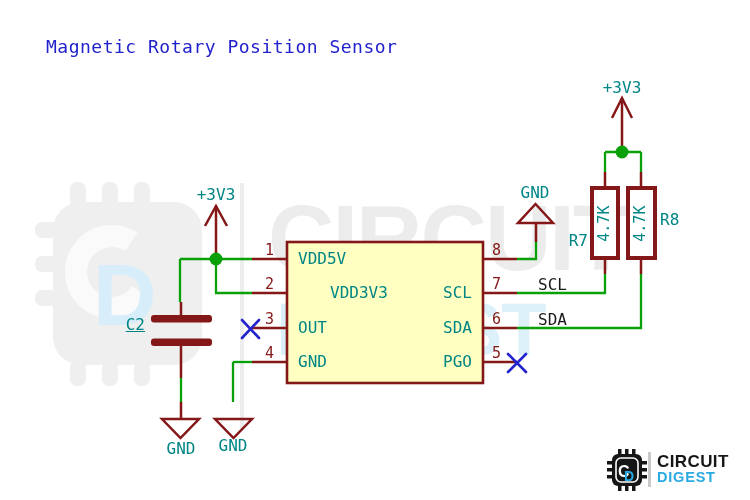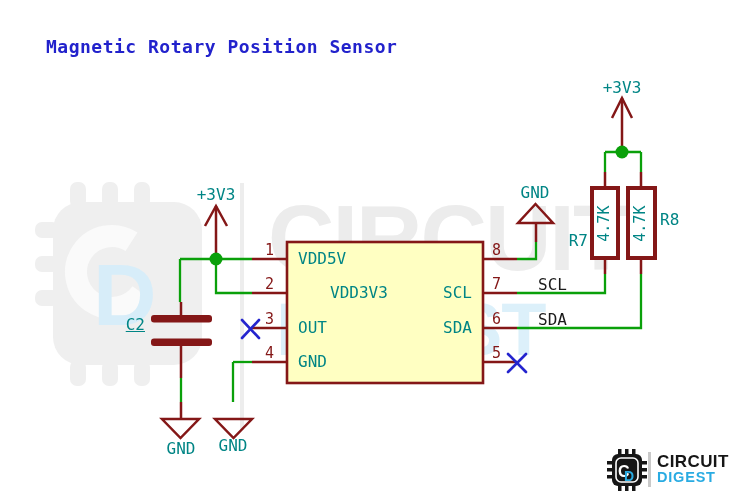--- a/index.html
+++ b/index.html
@@ -24,21 +24,21 @@
   
   .wire{stroke:var(--wire_green);stroke-width:2.3;fill:none;stroke-linecap:butt;}
   .pin{stroke:var(--component_red);stroke-width:2.5;fill:none;stroke-linecap:butt;}
   .sym{stroke:var(--component_red);stroke-width:2.5;fill:none;stroke-linejoin:miter;}
   .symthick{stroke:var(--component_red);stroke-width:4;fill:#ffffff;}
   .icbody{stroke:var(--component_red);stroke-width:2.6;fill:var(--ic_fill);}
   .plate{fill:var(--component_red);}
   .junction{fill:var(--wire_green);}
   .nc{stroke:var(--noconnect_blue);stroke-width:2.6;fill:none;stroke-linecap:round;}
   
-  .title-text{left:46px;top:37px;font-size:18px;font-weight:bold;letter-spacing:0.5px;color:var(--title_blue);}
+  .title-text{left:46px;top:37px;font-size:18px;font-weight:normal;letter-spacing:0.5px;color:var(--title_blue);}
   .ic-ref{left:287px;top:197px;width:196px;font-size:17px;}
   .ic-val{left:287px;top:214px;width:196px;font-size:17px;}
   .pinname{font-size:16px;}
   .pinnum{font-size:15px;color:var(--component_red);}
   .netlbl{font-size:16px;}
   .rot90{transform:rotate(-90deg);transform-origin:center center;}
   
   .logo-top{position:absolute;left:657px;top:452px;font-family:"Liberation Sans",sans-serif;
             font-weight:bold;font-size:17px;letter-spacing:0.4px;color:var(--logo_black);}
   .logo-bottom{position:absolute;left:657px;top:469px;font-family:"Liberation Sans",sans-serif;
@@ -152,20 +152,21 @@
     <div class="lbl title-text">Magnetic Rotary Position Sensor</div>
 
 
     <div class="lbl teal pinname" style="left:298px;top:250px;">VDD5V</div>
     <div class="lbl teal pinname" style="left:298px;top:284px;margin-left:32px;">VDD3V3</div>
     <div class="lbl teal pinname" style="left:298px;top:319px;">OUT</div>
     <div class="lbl teal pinname" style="left:298px;top:353px;">GND</div>
 
     <div class="lbl teal pinname rgt" style="left:377px;top:284px;width:95px;">SCL</div>
     <div class="lbl teal pinname rgt" style="left:377px;top:319px;width:95px;">SDA</div>
+    <div class="lbl teal pinname rgt" style="left:377px;top:353px;width:95px;">PGO</div>
 
     <div class="lbl pinnum rgt" style="left:248px;top:242px;width:26px;">1</div>
     <div class="lbl pinnum rgt" style="left:248px;top:276px;width:26px;">2</div>
     <div class="lbl pinnum rgt" style="left:248px;top:311px;width:26px;">3</div>
     <div class="lbl pinnum rgt" style="left:248px;top:345px;width:26px;">4</div>
 
     <div class="lbl pinnum" style="left:492px;top:242px;">8</div>
     <div class="lbl pinnum" style="left:492px;top:276px;">7</div>
     <div class="lbl pinnum" style="left:492px;top:311px;">6</div>
     <div class="lbl pinnum" style="left:492px;top:345px;">5</div>

